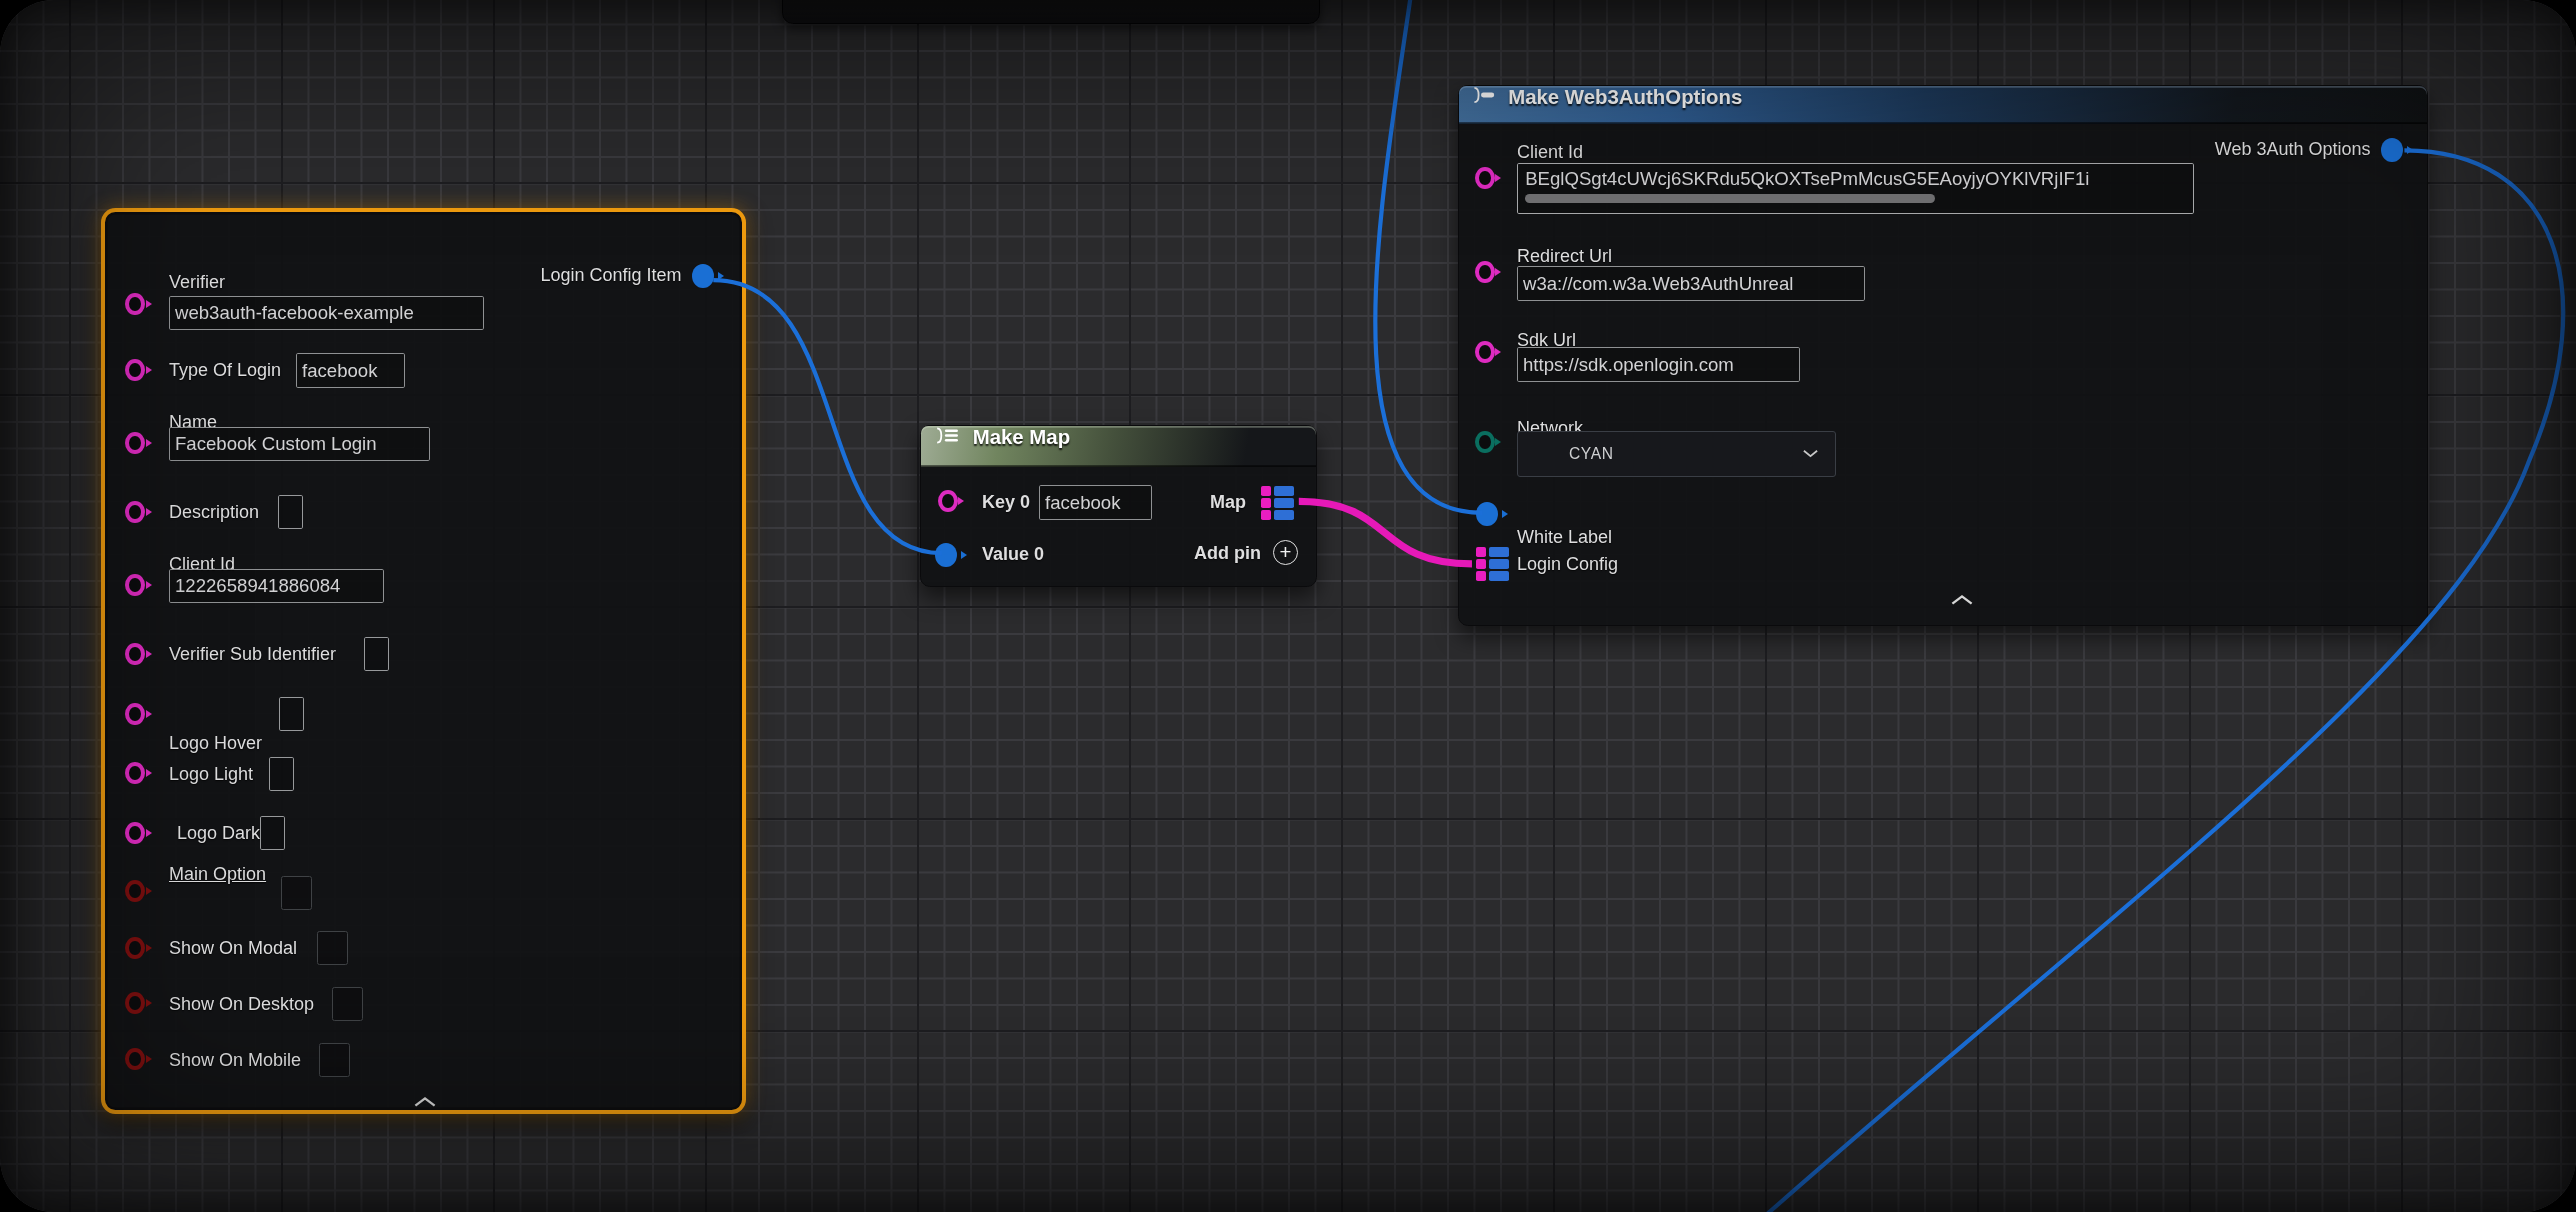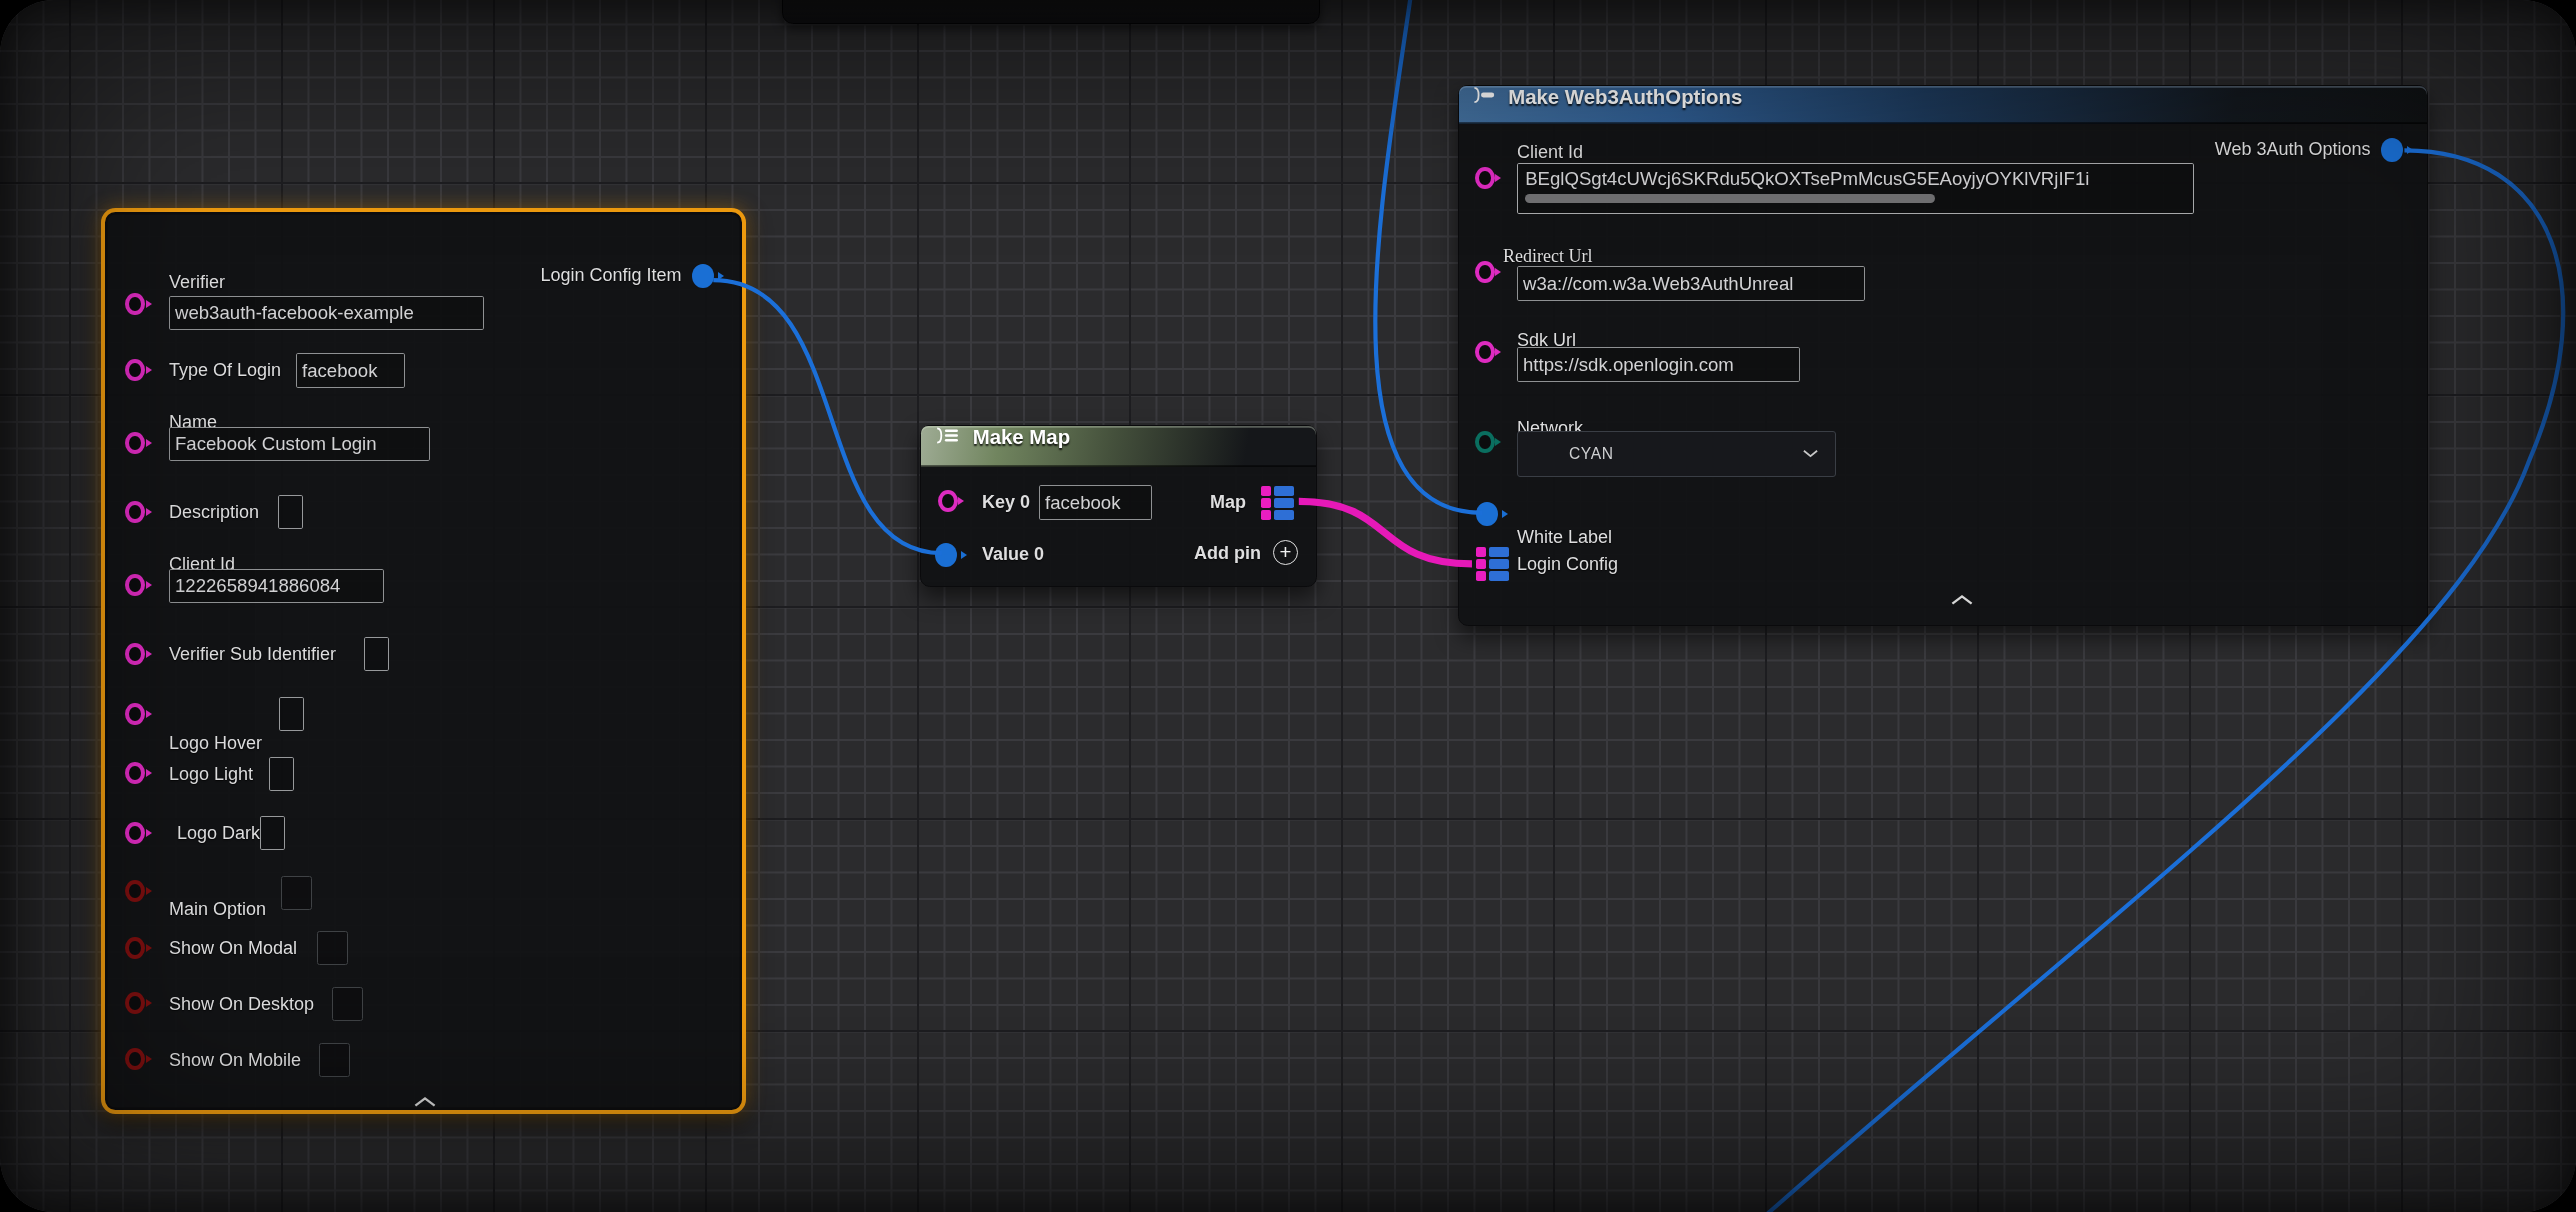--- a/index.html
+++ b/index.html
@@ -122,21 +122,21 @@
 
       <span class="pin c-str" style="left:20.4px;top:550px;"></span>
       <span class="plabel" style="left:64px;top:550px;">Logo Light</span>
       <div class="sbox" style="left:164px;top:545px;"></div>
 
       <span class="pin c-str" style="left:20.4px;top:610px;"></span>
       <span class="plabel" style="left:64px;top:609px;margin-left:8px;">Logo Dark</span>
       <div class="sbox" style="left:155px;top:604px;"></div>
 
       <span class="pin c-bool" style="left:20.4px;top:668px;"></span>
-      <span class="plabel" style="left:64px;top:685px;">Main Option</span>
+      <span class="plabel" style="left:64px;top:650px;text-decoration:underline;">Main Option</span>
       <div class="cbox" style="left:176px;top:664px;"></div>
 
       <span class="pin c-bool" style="left:20.4px;top:725px;"></span>
       <span class="plabel" style="left:64px;top:724px;">Show On Modal</span>
       <div class="cbox" style="left:212px;top:719px;"></div>
 
       <span class="pin c-bool" style="left:20.4px;top:780px;"></span>
       <span class="plabel" style="left:64px;top:780px;">Show On Desktop</span>
       <div class="cbox" style="left:227px;top:775px;"></div>
 
@@ -195,21 +195,21 @@
         <span class="pin solid inline c-obj"></span>
       </div>
 
       <span class="plabel" style="left:58px;top:54px;">Client Id</span>
       <span class="pin c-str" style="left:15.6px;top:81px;"></span>
       <div class="bigbox" style="left:58px;top:77px;width:677px;height:51px;">
         <div class="txt">BEglQSgt4cUWcj6SKRdu5QkOXTsePmMcusG5EAoyjyOYKlVRjIF1i</div>
         <div class="hscroll"></div>
       </div>
 
-      <span class="plabel" style="left:44px;top:158px;font-family:Liberation Serif, serif;">Redirect Url</span>
+      <span class="plabel" style="left:58px;top:158px;">Redirect Url</span>
       <span class="pin c-str" style="left:15.6px;top:175px;"></span>
       <div class="tbox" style="left:58px;top:180px;width:348px;height:35px;">w3a://com.w3a.Web3AuthUnreal</div>
 
       <span class="plabel" style="left:58px;top:242px;">Sdk Url</span>
       <span class="pin c-str" style="left:15.6px;top:255px;"></span>
       <div class="tbox" style="left:58px;top:261px;width:283px;height:35px;">https://sdk.openlogin.com</div>
 
       <span class="plabel" style="left:58px;top:330px;">Network</span>
       <span class="pin c-enum" style="left:15.6px;top:345px;"></span>
       <div class="dropdown" style="left:58px;top:345px;width:319px;height:46px;">

